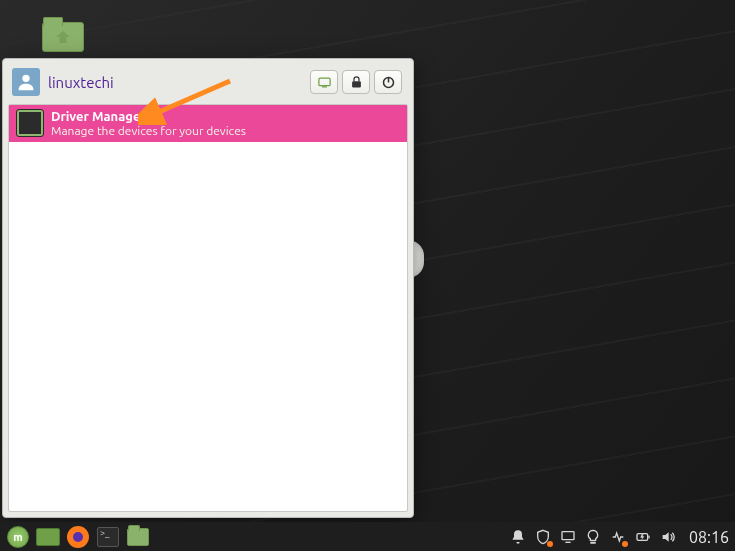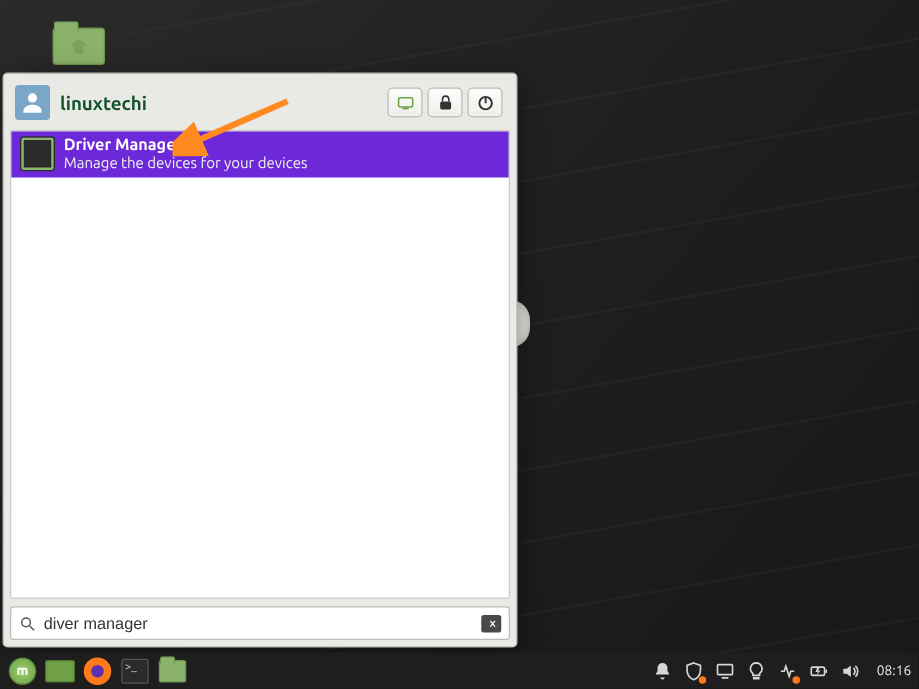--- a/index.html
+++ b/index.html
@@ -92,22 +92,22 @@
   .avatar{
     width:28px; height:28px;
     border-radius:3px;
     background:#7aa7c7;
     display:flex; align-items:center; justify-content:center;
     color:#fff;
   }
   .avatar svg{width:22px;height:22px;fill:#fff;}
   .username{
     margin-left:8px;
-    font-weight:700;
-    color:#14532d;
+    font-weight:400;
+    color:#4c1d95;
     font-size:15px;
     flex:1;
   }
   .hdr-btn{
     width:28px; height:24px;
     margin-left:4px;
     border:1px solid #bdbdb8;
     border-radius:4px;
     background:linear-gradient(#fdfdfc,#eeeeea);
     display:flex;align-items:center;justify-content:center;
@@ -120,21 +120,21 @@
     flex:1;
     background:#ffffff;
     border:1px solid #c8c8c4;
     border-radius:2px;
     overflow:auto;
     position:relative;
   }
   .result-item{
     display:flex; align-items:center;
     padding:4px 8px;
-    background:#6d28d9;
+    background:#ec4899;
     color:#fff;
     cursor:pointer;
   }
   .result-icon{
     width:26px;height:26px;
     background:#2b2b2b;
     border:2px solid #8fb66f;
     outline:1px solid #2b2b2b;
     border-radius:2px;
     margin-right:8px;
@@ -206,21 +206,21 @@
   .tb-ff::after{content:"";width:10px;height:10px;border-radius:50%;background:#5a2fb0;}
   .tb-term{width:22px;height:20px;background:#2b2b2b;border:1px solid #555;border-radius:2px;position:relative;}
   .tb-term::after{content:">_";position:absolute;left:2px;top:0;font-size:9px;color:#ccc;}
   .tb-files{width:22px;height:18px;background:#8bb26a;border-radius:2px;border:1px solid #6f964f;position:relative;}
   .tb-files::before{content:"";position:absolute;top:-4px;left:0;width:10px;height:5px;background:#8bb26a;border:1px solid #6f964f;border-bottom:none;border-radius:2px 2px 0 0;}
 
   .tb-right{margin-left:auto;display:flex;align-items:center;gap:9px;}
   .tray-ico{width:16px;height:16px;color:#d6d6d6;cursor:pointer;position:relative;}
   .tray-ico svg{width:16px;height:16px;fill:currentColor;}
   .dot{position:absolute;right:-2px;bottom:-2px;width:6px;height:6px;border-radius:50%;background:#ff7a1a;}
-  .clock{font-size:11px;color:#eaeaea;margin-left:4px;cursor:pointer;}
+  .clock{font-size:16px;color:#eaeaea;margin-left:4px;cursor:pointer;}
 </style>
 </head>
 <body>
 
 <div class="desktop"></div>
 
 <div class="desk-icon">
   <div class="folder"></div>
 </div>
 
@@ -257,33 +257,20 @@
   <div class="results">
     <div class="result-item">
       <div class="result-icon"></div>
       <div class="result-text">
         <div class="title">Driver Manager</div>
         <div class="desc">Manage the devices for your devices</div>
       </div>
     </div>
   </div>
 
-  <div class="searchbar">
-    <svg class="sicon" viewBox="0 0 24 24">
-      <circle cx="10" cy="10" r="6" fill="none" stroke="#555" stroke-width="2"></circle>
-      <line x1="15" y1="15" x2="21" y2="21" stroke="#555" stroke-width="2"></line>
-    </svg>
-    <input type="text" value="diver manager" style="">
-    <div class="clear">
-      <svg viewBox="0 0 16 12" width="12" height="10">
-        <path d="M4 0h10a2 2 0 0 1 2 2v8a2 2 0 0 1-2 2H4L0 6z" fill="#4a4a4a"></path>
-        <path d="M7 3l5 6M12 3l-5 6" stroke="#fff" stroke-width="1.4"></path>
-      </svg>
-    </div>
-  </div>
 </div>
 
 <svg class="arrow" viewBox="0 0 100 50">
   <defs>
     <marker id="ah" markerWidth="10" markerHeight="10" refX="2" refY="3" orient="auto">
       <path d="M0,0 L0,6 L8,3 z" fill="#ff8a1f"></path>
     </marker>
   </defs>
   <line x1="92" y1="6" x2="14" y2="40" stroke="#ff8a1f" stroke-width="5" marker-end="url(#ah)"></line>
 </svg>

